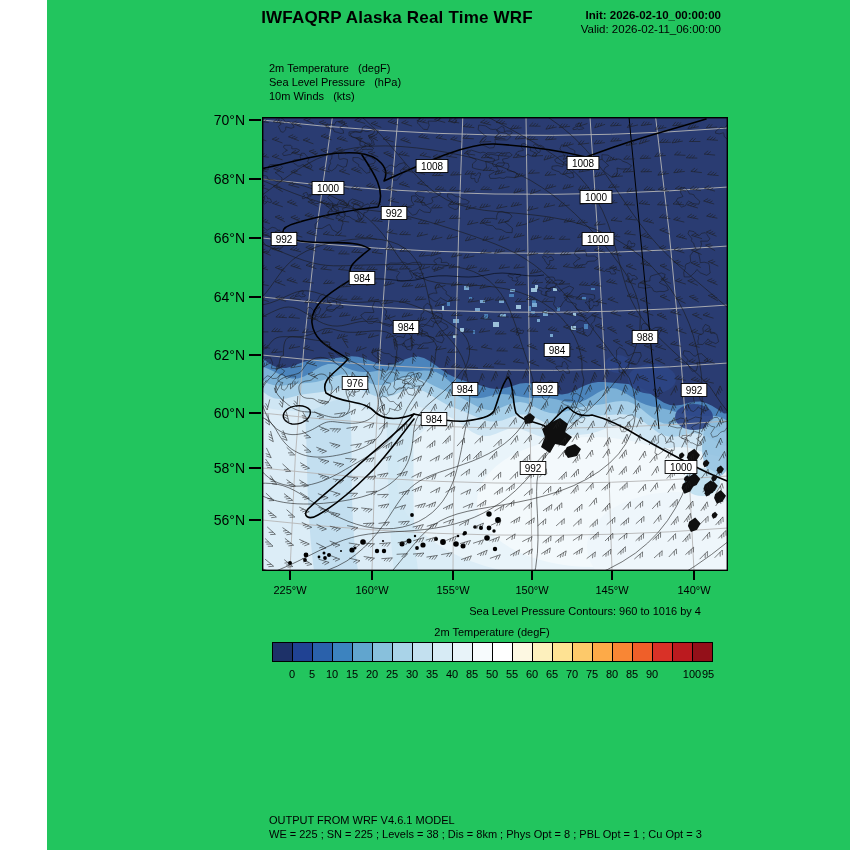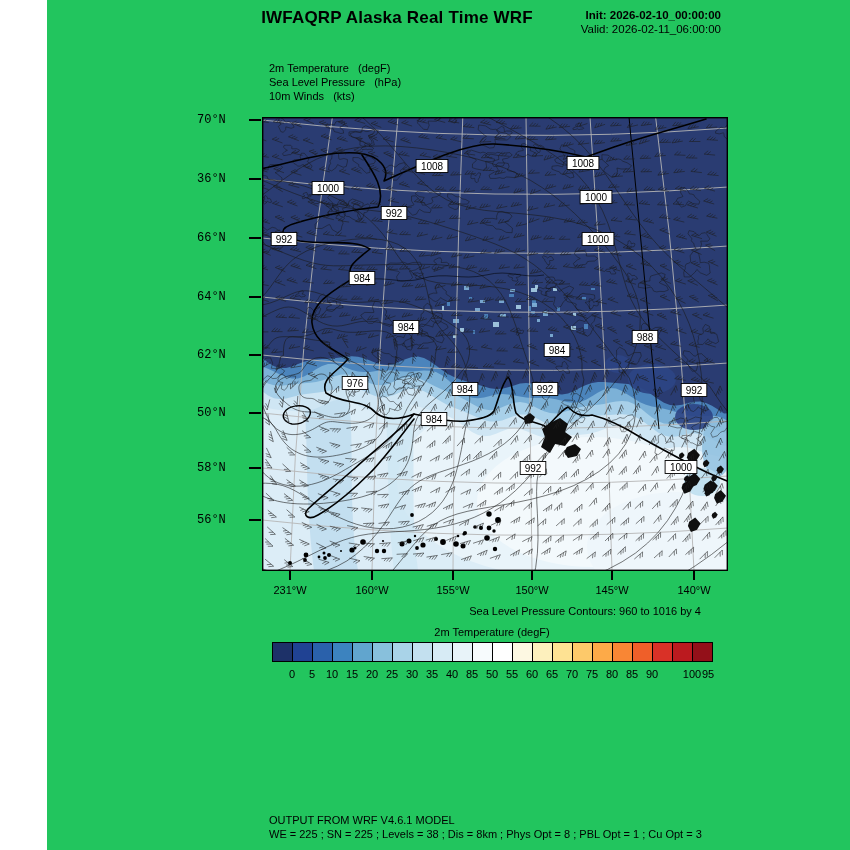--- a/index.html
+++ b/index.html
@@ -4,21 +4,21 @@
 <style>
   html,body{margin:0;padding:0;background:#fff;}
   #page{position:relative;width:850px;height:850px;background:#22c55e;overflow:hidden;
         font-family:"Liberation Sans", sans-serif;color:#000;margin-left:47px;}
   .abs{position:absolute;}
   #title{left:135px;top:8px;width:430px;text-align:center;font-size:17px;font-weight:bold;letter-spacing:0.2px;}
   #init-line{right:176px;top:9px;font-size:11.5px;font-weight:bold;text-align:center;}
   #valid-line{right:176px;top:23px;font-size:11.5px;text-align:left;}
   #legend{left:222px;top:61px;font-size:11px;line-height:14px;white-space:pre;}
   #mapwrap{left:215px;top:117px;width:466px;height:454px;}
-  .lat-label{width:48px;text-align:left;font-size:12px;height:12px;line-height:12px;left:150px;font-family:Liberation Mono, monospace;}
+  .lat-label{width:48px;text-align:right;font-size:14px;height:12px;line-height:12px;left:150px;}
   .lat-tick{left:202px;width:12px;height:1.5px;background:#000;}
   .lon-tick{top:571px;width:1.5px;height:9px;background:#000;}
   .lon-label{top:584px;width:54px;text-align:center;font-size:11px;}
   #slp-note{top:605px;right:196px;font-size:11px;}
   #cb-title{left:225px;top:626px;width:440px;text-align:center;font-size:11px;}
   #colorbar{left:225px;top:642px;}
   .cb-tick-label{top:668px;width:30px;text-align:center;font-size:11px;}
   #footer1{left:222px;top:814px;font-size:11px;}
   #footer2{left:222px;top:828px;font-size:11px;text-align:right;}
 </style>
@@ -241,35 +241,35 @@
           </g>
         </g>
         <rect x="0.7" y="0.7" width="464.6" height="452.6" fill="none" stroke="#000" stroke-width="1.4"></rect>
       </svg>
   </div>
 
   <div id="axes">
       <div class="abs lat-tick" style="top:119.25px"></div>
     <div class="abs lat-label" style="top:114px">70°N</div>
       <div class="abs lat-tick" style="top:178.25px"></div>
-    <div class="abs lat-label" style="top:173px">36°N</div>
+    <div class="abs lat-label" style="top:173px">68°N</div>
       <div class="abs lat-tick" style="top:237.25px"></div>
     <div class="abs lat-label" style="top:232px">66°N</div>
       <div class="abs lat-tick" style="top:296.25px"></div>
     <div class="abs lat-label" style="top:291px">64°N</div>
       <div class="abs lat-tick" style="top:354.25px"></div>
     <div class="abs lat-label" style="top:349px">62°N</div>
       <div class="abs lat-tick" style="top:412.25px"></div>
-    <div class="abs lat-label" style="top:407px">50°N</div>
+    <div class="abs lat-label" style="top:407px">60°N</div>
       <div class="abs lat-tick" style="top:467.25px"></div>
     <div class="abs lat-label" style="top:462px">58°N</div>
       <div class="abs lat-tick" style="top:519.25px"></div>
     <div class="abs lat-label" style="top:514px">56°N</div>
       <div class="abs lon-tick" style="left:242.25px"></div>
-    <div class="abs lon-label" style="left:216px">231°W</div>
+    <div class="abs lon-label" style="left:216px">225°W</div>
       <div class="abs lon-tick" style="left:324.25px"></div>
     <div class="abs lon-label" style="left:298px">160°W</div>
       <div class="abs lon-tick" style="left:405.25px"></div>
     <div class="abs lon-label" style="left:379px">155°W</div>
       <div class="abs lon-tick" style="left:484.25px"></div>
     <div class="abs lon-label" style="left:458px">150°W</div>
       <div class="abs lon-tick" style="left:564.25px"></div>
     <div class="abs lon-label" style="left:538px">145°W</div>
       <div class="abs lon-tick" style="left:646.25px"></div>
     <div class="abs lon-label" style="left:620px">140°W</div>

